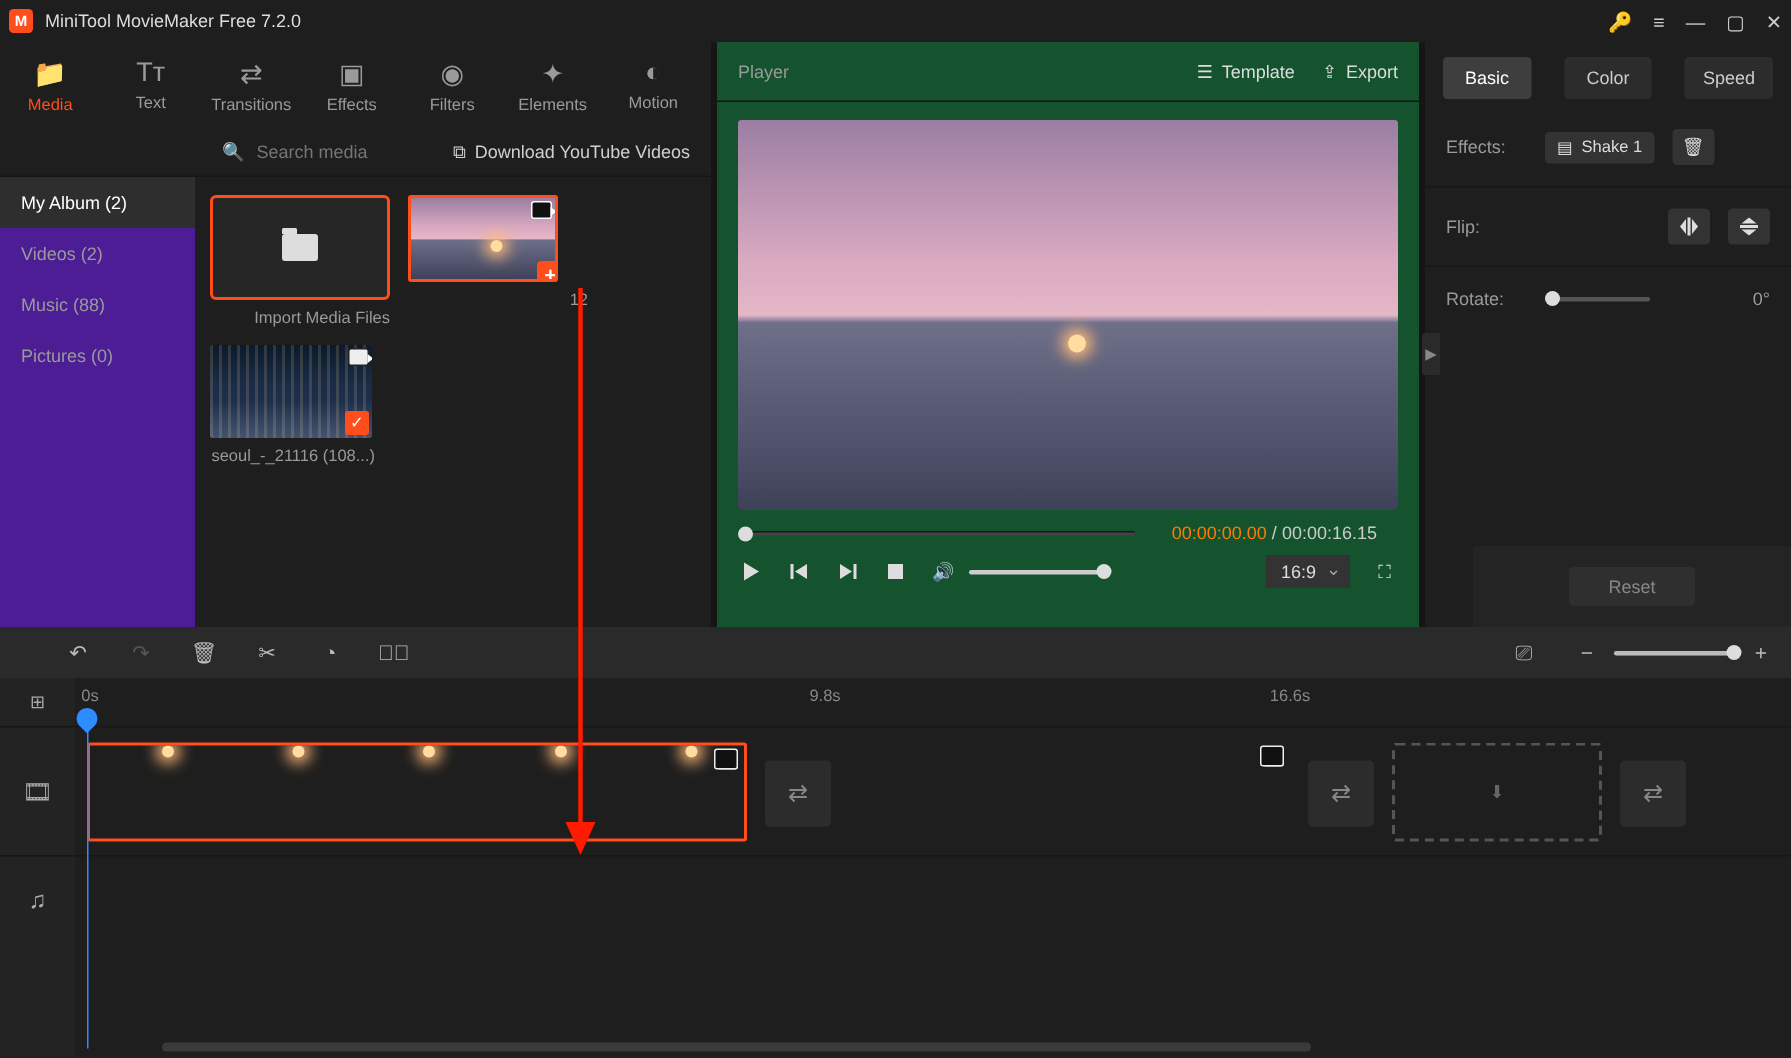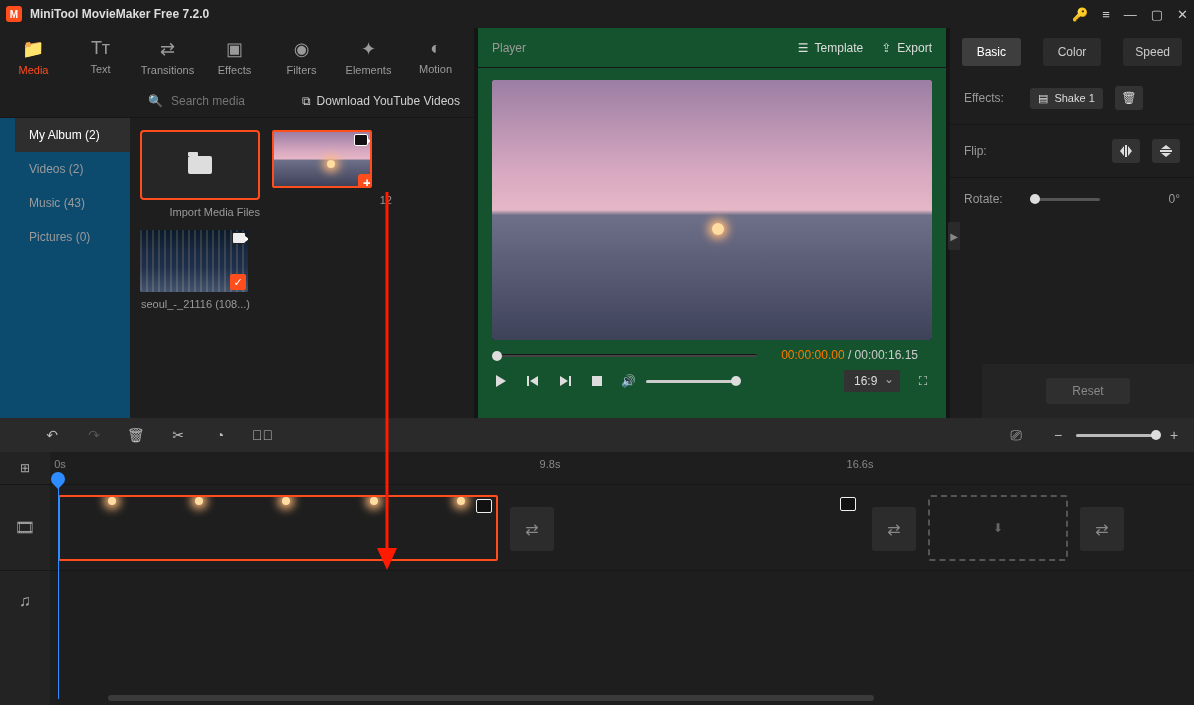--- a/index.html
+++ b/index.html
@@ -6,33 +6,33 @@
     --bg0:#1a1a1a; --bg1:#252525; --bg2:#2b2b2b; --bg3:#323232; --bg4:#3a3a3a;
     --txt:#cfcfcf; --txt-dim:#9a9a9a; --accent:#ff4d1c;
   }
   *{box-sizing:border-box;font-family:"Segoe UI",Arial,sans-serif;}
   html,body{margin:0;padding:0;background:#0e0e0e;}
   .app{width:1194px;height:705px;margin:0 auto;background:var(--bg0);color:var(--txt);font-size:12px;display:flex;flex-direction:column;position:relative;}
 
   
   .titlebar{height:28px;background:#1e1e1e;display:flex;align-items:center;padding:0 6px;color:#ddd;}
   .titlebar .logo{width:16px;height:16px;background:var(--accent);border-radius:3px;display:flex;align-items:center;justify-content:center;margin-right:8px;font-size:10px;color:#fff;font-weight:bold;}
-  .titlebar .title{flex:1;font-size:12px;font-weight:bold;}
+  .titlebar .title{flex:1;font-size:12px;}
   .titlebar .win-controls{display:flex;gap:14px;align-items:center;}
   .titlebar .win-controls span{font-size:13px;cursor:pointer;color:#ccc;}
   .key-icon{color:#f0c000;font-size:12px;}
 
   
   .upper{display:flex;height:390px;}
   .leftpane{width:478px;background:#1e1e1e;display:flex;flex-direction:column;border-right:4px solid #151515;}
   .tabs{display:flex;background:#1e1e1e;padding:6px 0 0 0;height:56px;}
   .tab{flex:0 0 auto;width:67px;text-align:center;color:var(--txt-dim);font-size:11px;cursor:pointer;padding-top:4px;}
   .tab.active{color:var(--accent);}
   .tab .ticon{font-size:18px;display:block;margin-bottom:4px;}
-  .album-list{width:130px;background:#0c4a6e;float:left;padding-left:15px;}
+  .album-list{width:130px;background:#4c1d95;float:left;}
   .album-item{padding:10px 14px;color:var(--txt-dim);font-size:12px;cursor:pointer;}
   .album-item.active{background:#2e2e2e;color:#fff;}
   .media-body{flex:1;display:flex;flex-direction:row;}
   .media-area{flex:1;display:flex;flex-direction:column;}
   .media-top{display:flex;align-items:center;height:34px;border-bottom:1px solid #161616;}
   .media-top .spacer1{width:130px;}
   .search{flex:1;display:flex;align-items:center;color:var(--txt-dim);gap:6px;padding-left:18px;}
   .search input{background:transparent;border:none;color:var(--txt-dim);font-size:12px;outline:none;width:120px;}
   .ytlink{display:flex;align-items:center;gap:6px;padding-right:14px;color:#d0d0d0;font-size:12px;cursor:pointer;}
   .media-grid{padding:12px 10px;display:flex;flex-wrap:wrap;gap:12px;align-content:flex-start;}
@@ -197,21 +197,21 @@
         <div class="ytlink">
           <span>⧉</span>
           <span>Download YouTube Videos</span>
         </div>
       </div>
 
       <div class="media-body">
         <div class="album-list">
           <div class="album-item active">My Album (2)</div>
           <div class="album-item">Videos (2)</div>
-          <div class="album-item">Music (43)</div>
+          <div class="album-item">Music (88)</div>
           <div class="album-item">Pictures (0)</div>
         </div>
 
         <div class="media-area">
           <div class="media-grid">
             <div class="thumb">
               <div class="frame dashed selected">
                   <div class="folder-ic"></div>
                 </div>
               <div class="caption">Import Media Files</div>

